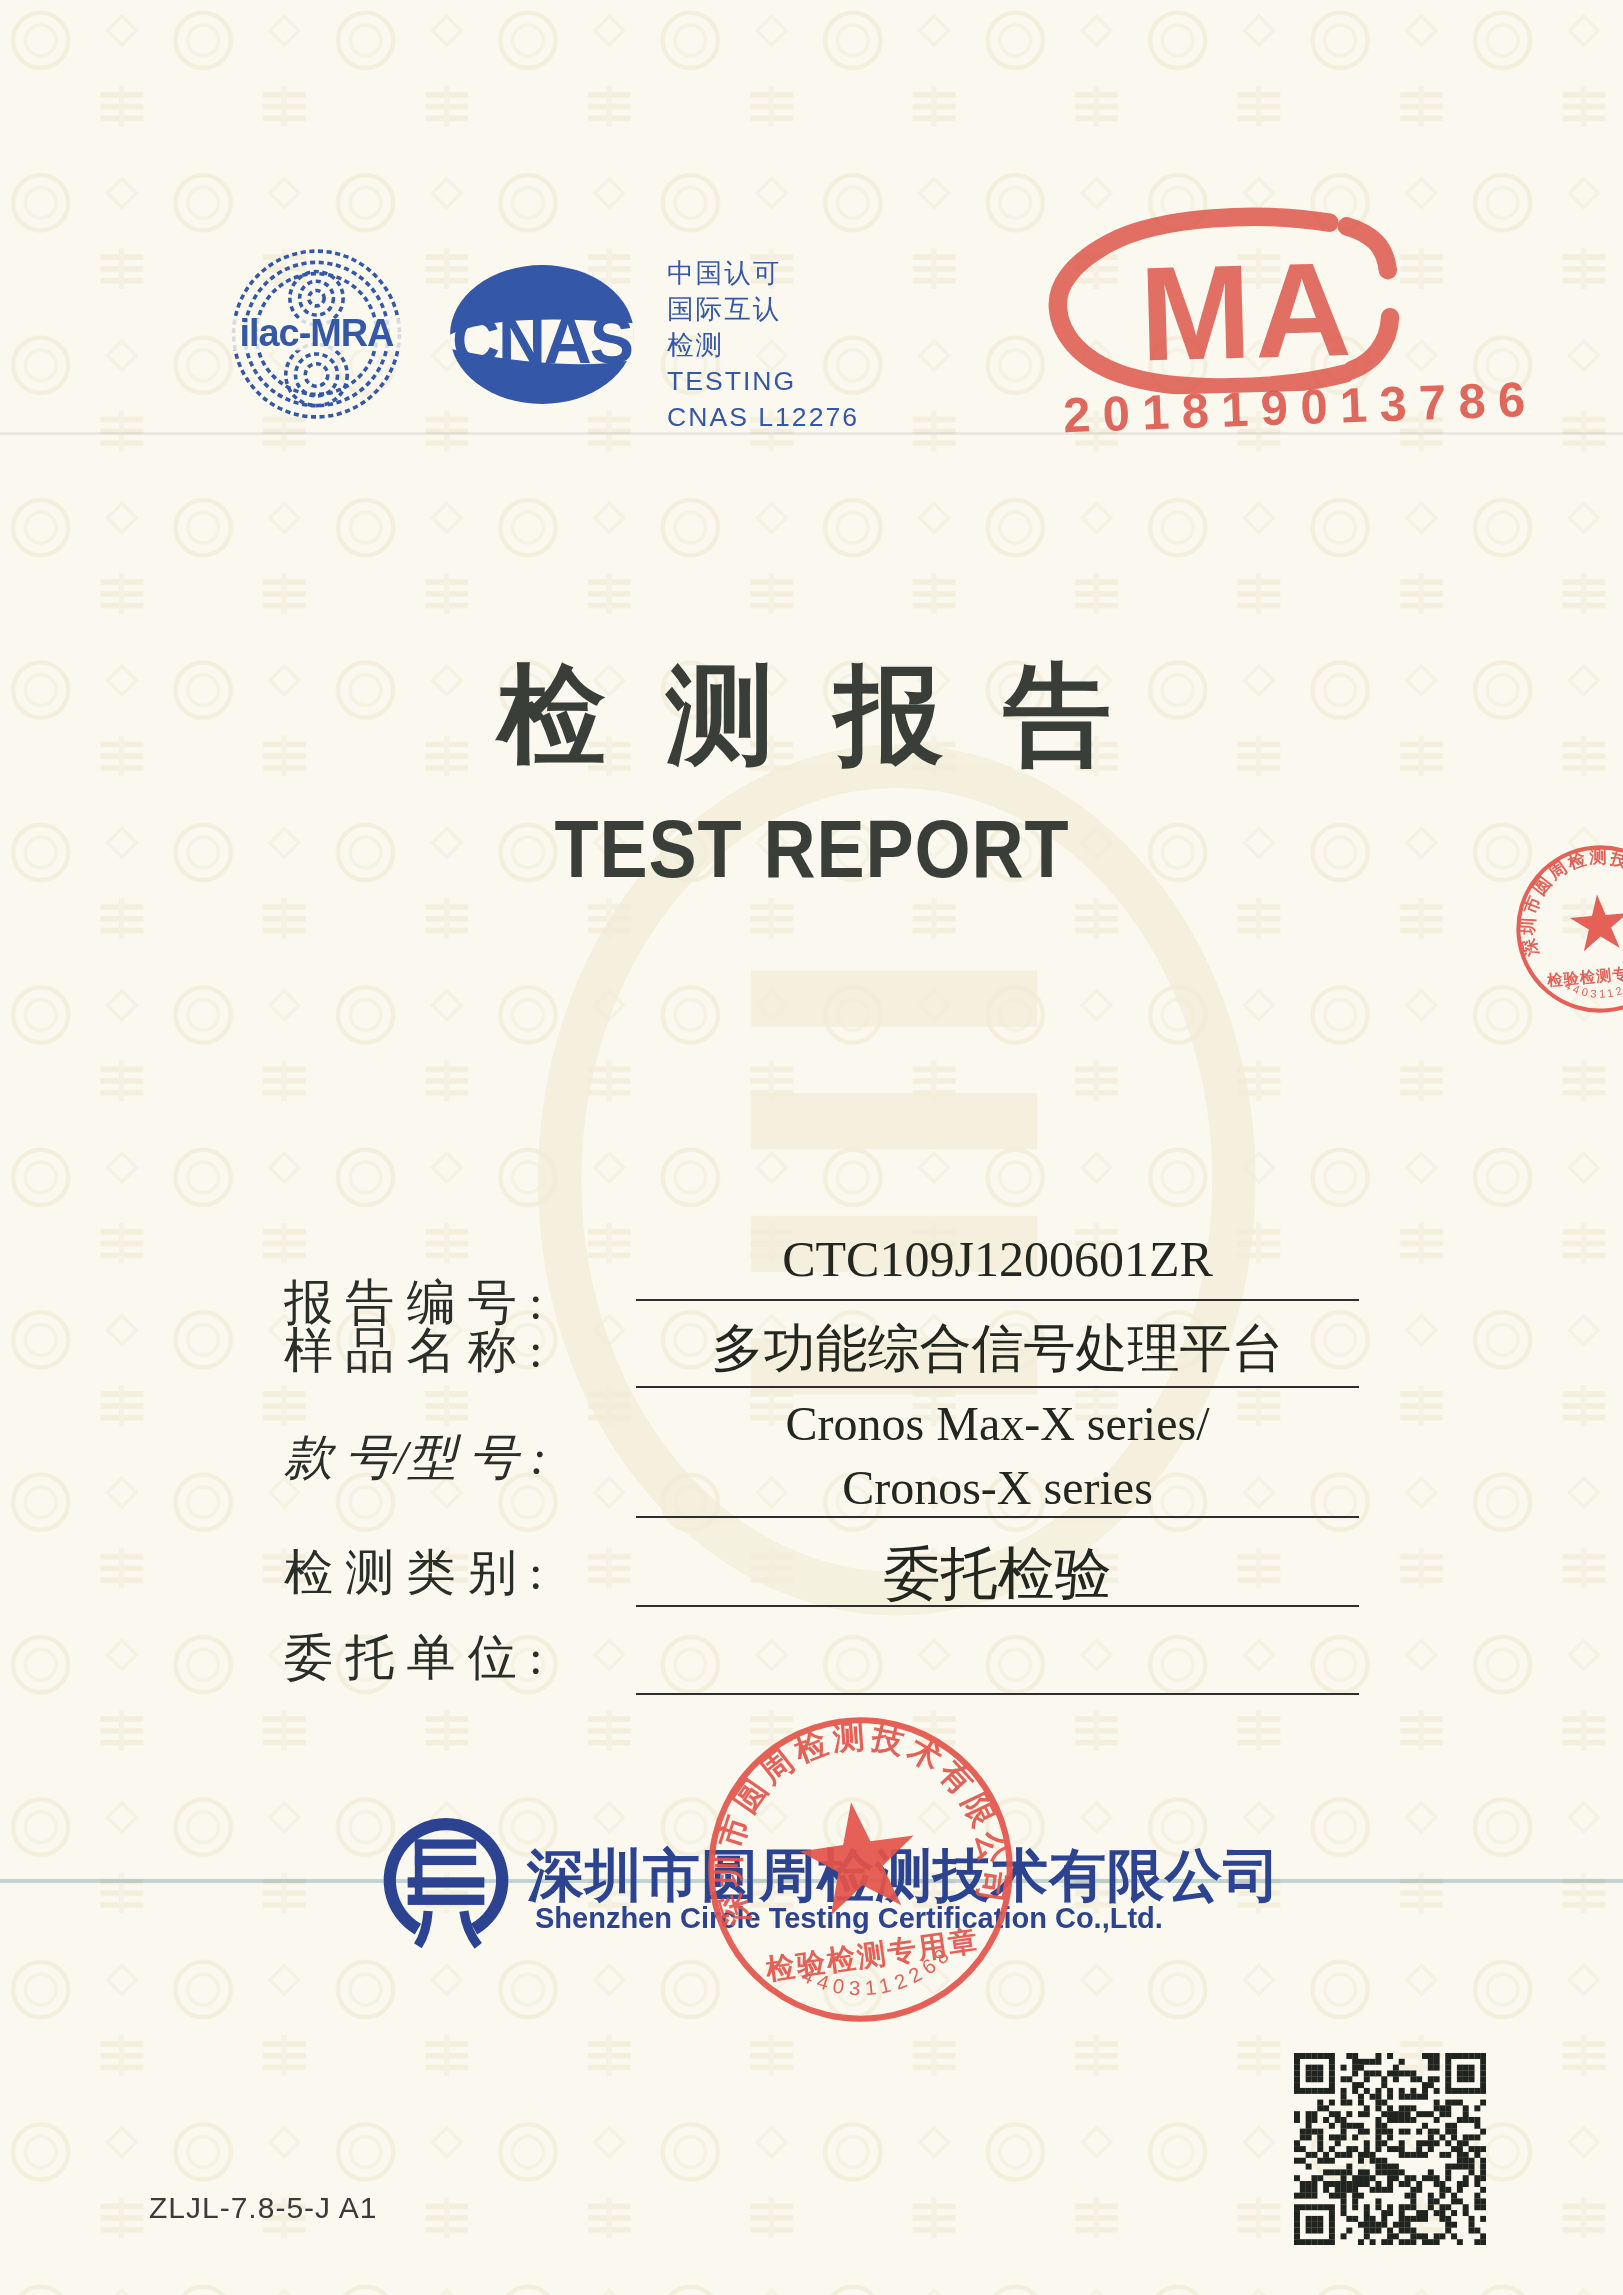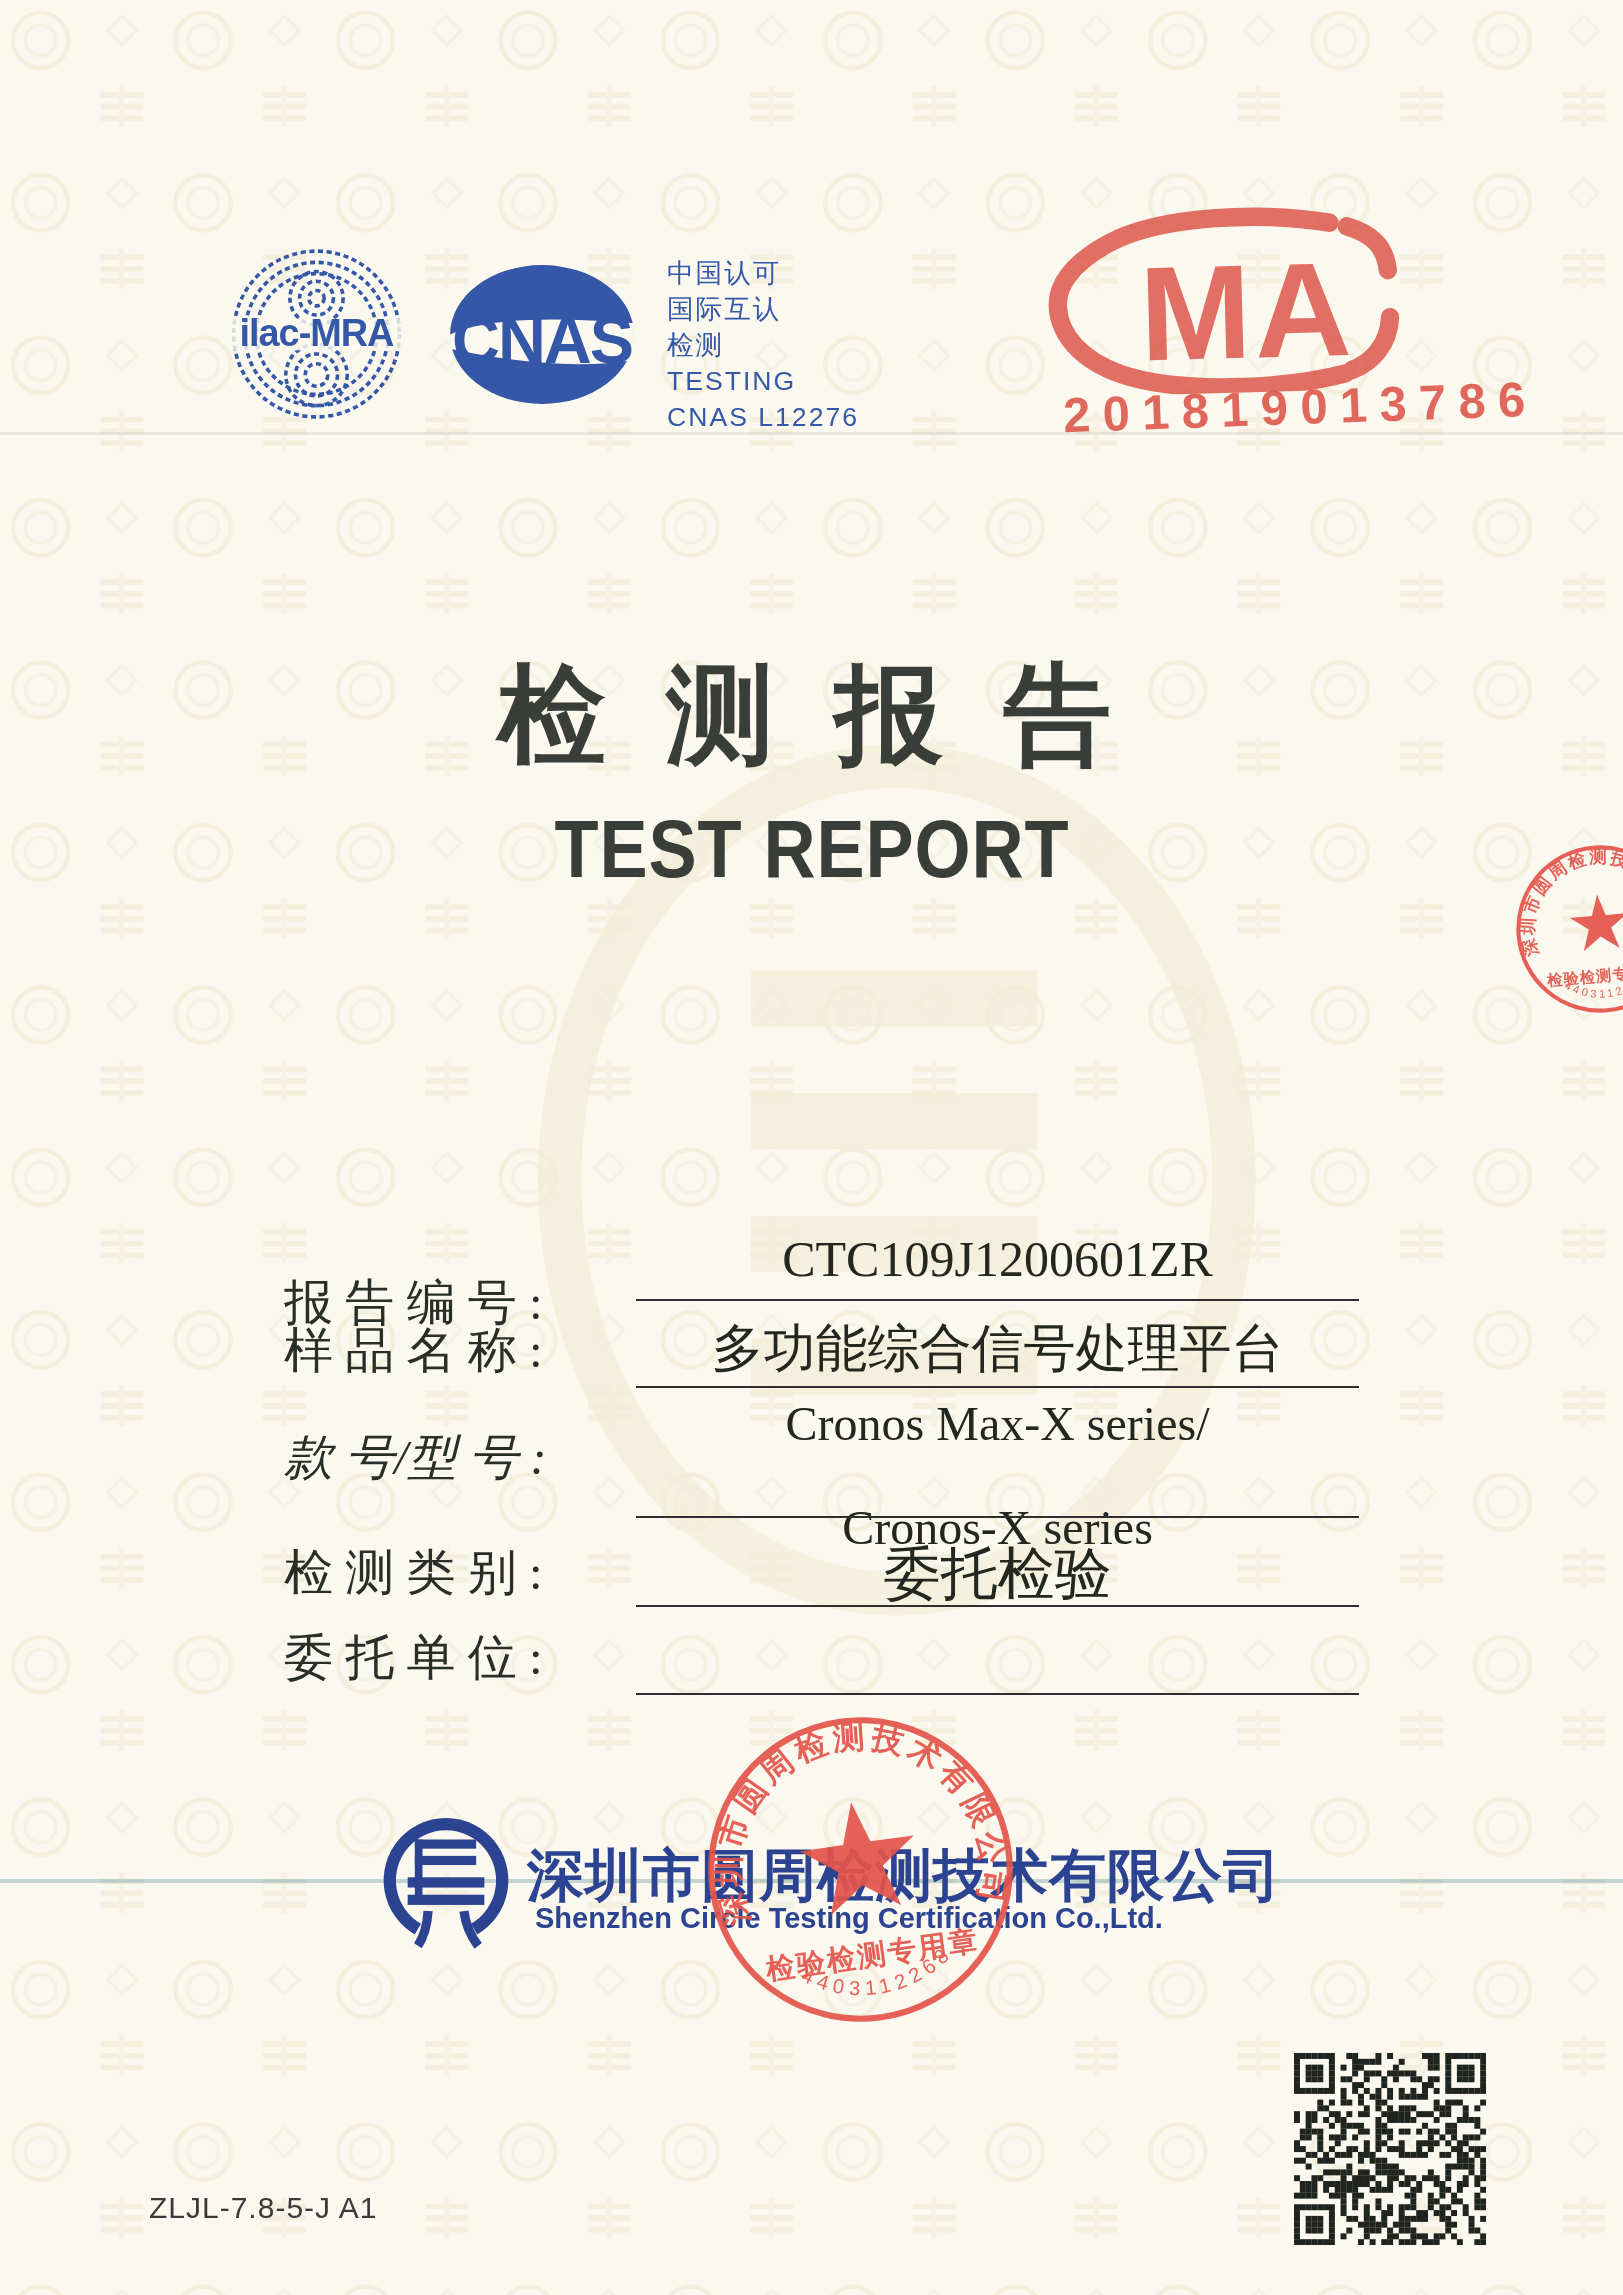--- a/index.html
+++ b/index.html
@@ -108,21 +108,21 @@
   <div class="abs flabel" style="left:284px;top:1234px;margin-top:36px;">报 告 编 号 :</div>
   <div class="abs fvalue" style="top:1230px;font-size:50px;">CTC109J1200601ZR</div>
   <div class="abs fline" style="top:1299px;"></div>
 
   <div class="abs flabel" style="left:284px;top:1318px;">样 品 名 称 :</div>
   <div class="abs fvalue" style="top:1314px;font-size:52px;">多功能综合信号处理平台</div>
   <div class="abs fline" style="top:1386px;"></div>
 
   <div class="abs flabel" style="left:284px;top:1425px;font-style:italic;">款 号/型 号 :</div>
   <div class="abs fvalue" style="top:1396px;font-size:48px;">Cronos Max-X series/</div>
-  <div class="abs fvalue" style="top:1460px;font-size:48px;margin-top:40px;">Cronos-X series</div>
+  <div class="abs fvalue" style="top:1460px;font-size:48px;">Cronos-X series</div>
   <div class="abs fline" style="top:1516px;"></div>
 
   <div class="abs flabel" style="left:284px;top:1540px;">检 测 类 别 :</div>
   <div class="abs fvalue" style="top:1536px;font-size:57px;">委托检验</div>
   <div class="abs fline" style="top:1605px;"></div>
 
   <div class="abs flabel" style="left:284px;top:1625px;">委 托 单 位 :</div>
   <div class="abs fline" style="top:1693px;"></div>
 
   <svg class="abs" style="left:379px;top:1817px;" width="134" height="137" viewBox="0 0 262 268">

